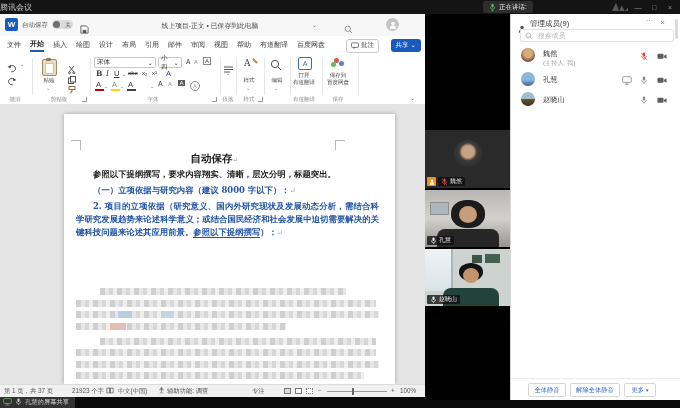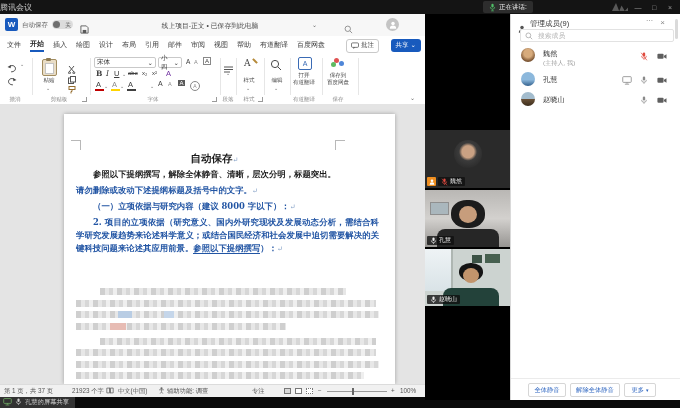--- a/index.html
+++ b/index.html
@@ -370,22 +370,21 @@
 
       <span class="abs chev" style="left:410px;top:40px;font-size:6px;">⌄</span>
     </div>
 
     <div class="docarea">
       <div class="page">
         <div class="crop-l"></div>
         <div class="crop-r"></div>
         <div class="doc-title"><span>自动保存</span><span class="pil">↵</span></div>
         <div class="pagetext">
-          <p class="p-ind p-black"><span>参照以下提纲撰写，解除全体静音、清晰，层次分明，标题突出。</span></p>
-          <p class="p-blue"><span>请勿删除或改动下述提纲标题及括号中的文字。</span><span class="pil">↵</span></p>
+          <p class="p-ind p-black"><span>参照以下提纲撰写，要求内容翔实、清晰，层次分明，标题突出。</span></p>
           <p class="p-ind p-blue"><span>（一）立项依据与研究内容（建议 8000 字以下）：</span><span class="pil">↵</span></p>
           <p class="p-ind p-blue"><span>2. 项目的立项依据</span><span>（研究意义、国内外研究现状及发展动态分析，需结合科学研究发展趋势来论述科学意义；或结合国民经济和社会发展中迫切需要解决的关键科技问题来论述其应用前景。</span><span class="uline">参照以下提纲撰写</span><span>）：</span><span class="pil">↵</span></p>
         </div>
         <div class="redact">
           <div class="rd" style="margin-left:24px;width:246px;"></div>
           <div class="rd" style="width:300px;"></div>
           <div class="rd" style="width:303px;">
             <span class="chip" style="left:42px;width:14px;background:#b9cde4;"></span>
             <span class="chip" style="left:88px;width:10px;background:#c5d6ea;"></span>
           </div>

